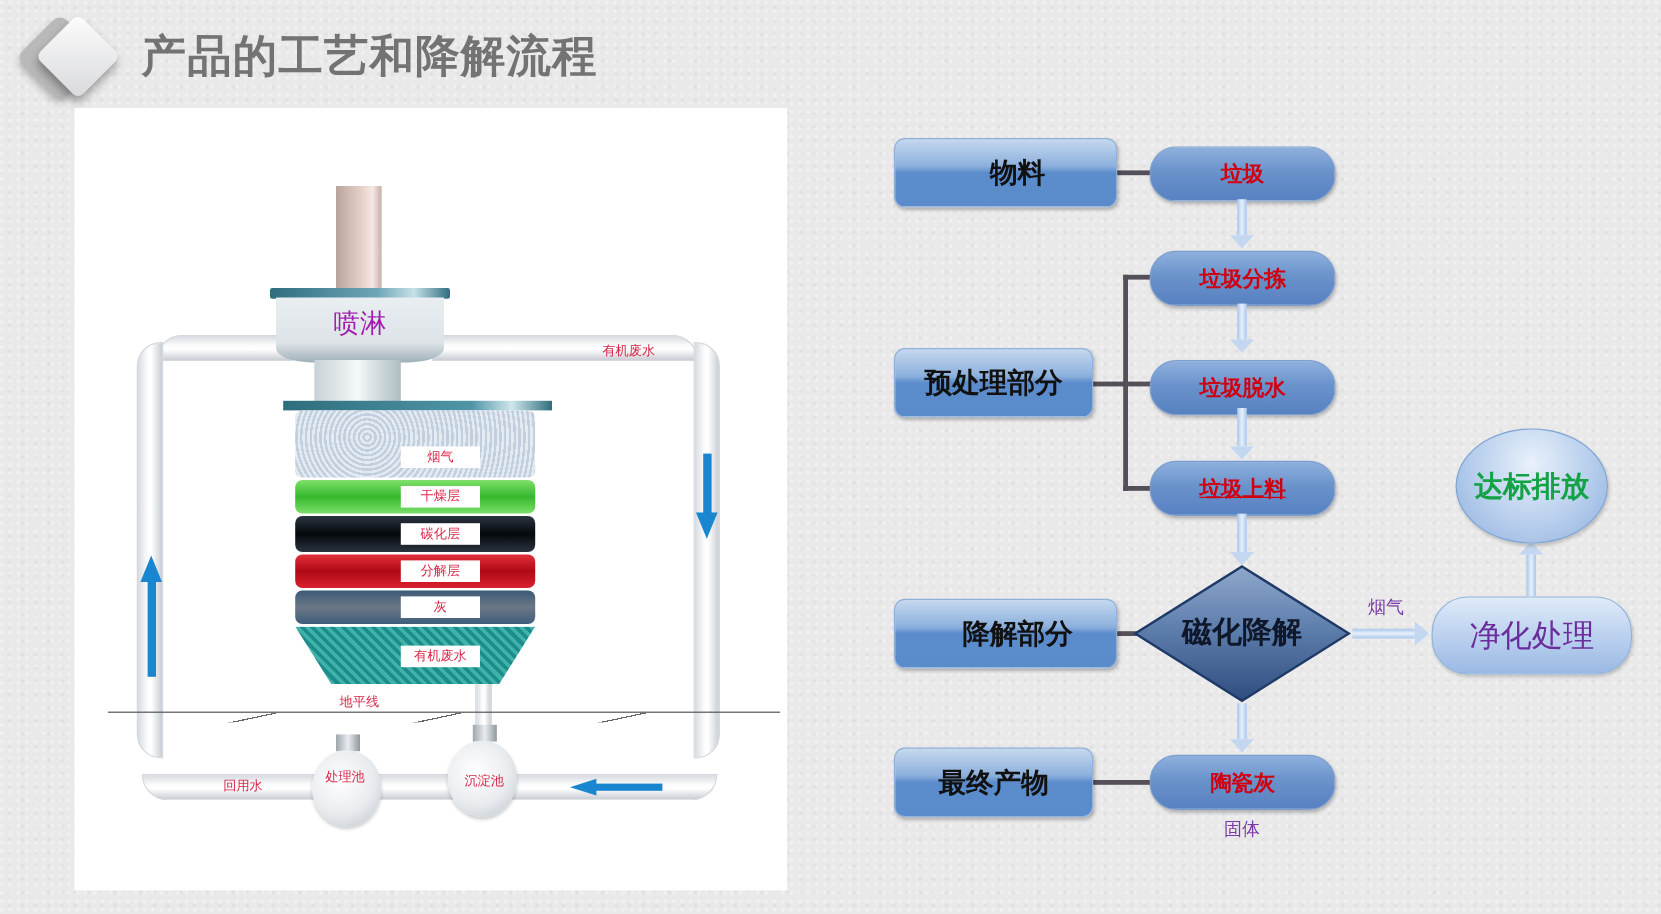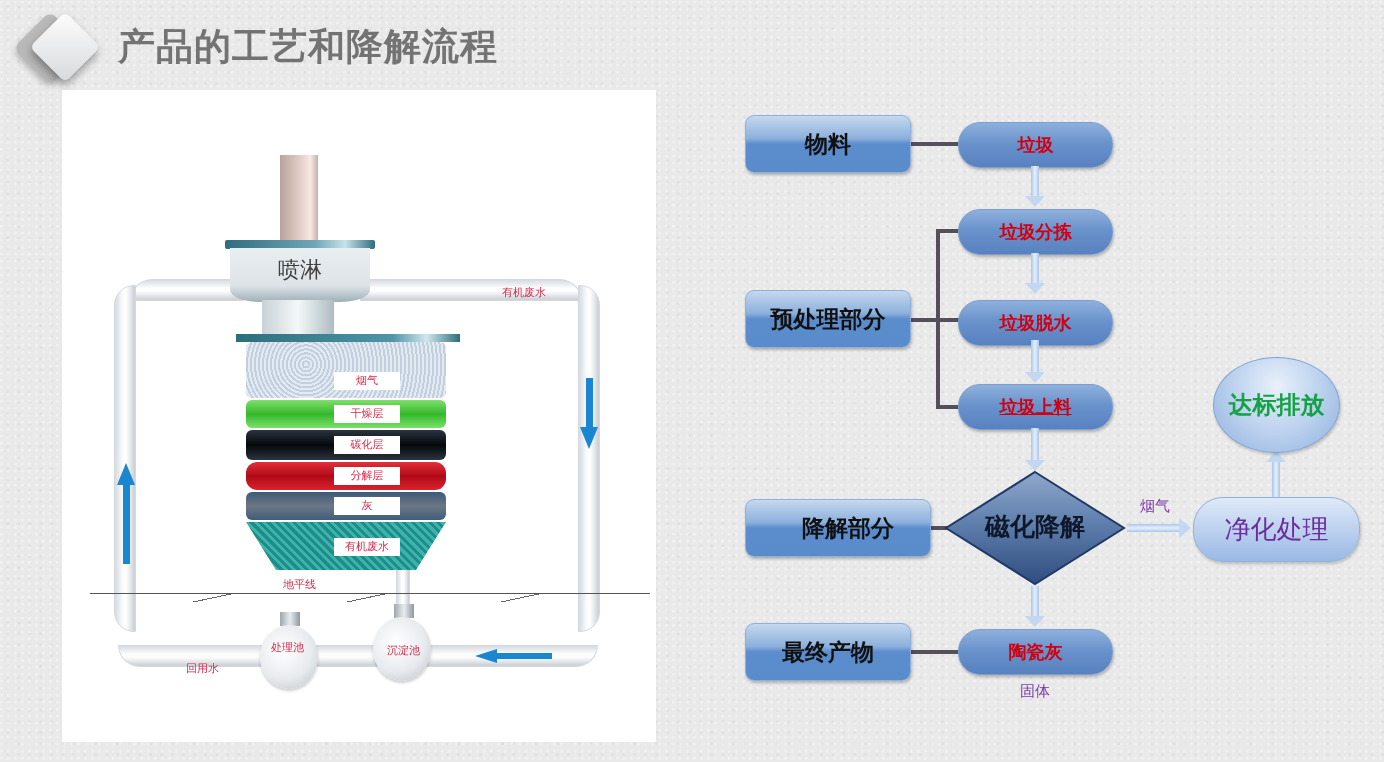--- a/index.html
+++ b/index.html
@@ -19,21 +19,21 @@
   .logo-front { left:40px; top:22px; width:50px; height:50px; background:linear-gradient(135deg,#fdfdfd,#d8d9dc); transform:rotate(45deg); border-radius:6px; box-shadow:3px 4px 8px rgba(0,0,0,.35); }
   .title { left:118px; top:22px; font-size:37px; font-weight:bold; color:#737373; letter-spacing:1px; }
 
   
   .panel { left:62px; top:90px; width:594px; height:652px; background:#ffffff; }
   .pipe { background:linear-gradient(90deg,#d7dbe0,#fbfcfd 40%,#ffffff 55%,#c9ced4); border:1px solid #d5d9de; }
   .pipe-h { background:linear-gradient(180deg,#d7dbe0,#fbfcfd 40%,#ffffff 55%,#c9ced4); border:1px solid #d5d9de; }
   .chimney { left:280px; top:155px; width:38px; height:86px; background:linear-gradient(90deg,#b9a39d,#e4cfc9 55%,#f6e8e3 80%,#c5b0ab); }
   .spray-top { left:225px; top:240px; width:150px; height:9px; background:linear-gradient(90deg,#2f6d7f,#6fa6b7 60%,#c7e1e8 80%,#2f6d7f); border-radius:2px; }
   .spray { left:230px; top:248px; width:140px; height:54px; background:linear-gradient(180deg,#e9eef1,#dde3e7 70%,#9fb0b8); border-radius:0 0 30px 30px / 0 0 12px 12px; }
-  .spray-label { left:230px; top:255px; width:140px; text-align:center; font-size:22px; color:#404040; }
+  .spray-label { left:230px; top:255px; width:140px; text-align:center; font-size:22px; color:#a21caf; }
   .neck { left:262px; top:300px; width:72px; height:36px; background:linear-gradient(90deg,#c8d2d6,#f4f8f9 50%,#aebcc1); }
   .lid { left:236px; top:334px; width:224px; height:8px; background:linear-gradient(90deg,#2d6e7c,#4f95a6 70%,#cfe7ec 85%,#2d6e7c); }
   .layer { left:246px; width:200px; border-radius:6px; }
   .lbl { position:absolute; left:88px; width:66px; height:18px; margin-left:0; background:#fff; color:#d9284a; font-size:11px; text-align:center; line-height:18px; font-family:"DejaVu Serif", serif; }
   .hopper { left:246px; top:522px; width:200px; height:48px; background:repeating-linear-gradient(45deg,#1c8d8a 0 3px,#3fb3a9 3px 6px); clip-path:polygon(0 0,100% 0,85% 100%,15% 100%); }
   .ground { left:90px; top:593px; width:560px; height:1px; background:#555; }
   .ground-hatch { left:98px; top:594px; width:540px; height:8px;
     background:repeating-linear-gradient(-12deg, transparent 0 28px, #666 28px 29px, transparent 29px 32px); }
   .red-lbl { color:#d9284a; font-size:11px; font-family:"DejaVu Serif", serif; }
   .tank { width:58px; height:64px; border-radius:50%; background:radial-gradient(circle at 40% 40%,#ffffff,#e8ebee 55%,#b9c0c6); box-shadow:0 2px 3px rgba(0,0,0,.2); }
@@ -93,32 +93,32 @@
 
 <div class="abs layer" style="top:342px;height:56px;background:repeating-radial-gradient(circle at 30% 40%,#e4eaf1 0 2px,#c2cfdf 2px 4px);">
   <div class="lbl" style="top:30px;">烟气</div>
 </div>
 <div class="abs layer" style="top:400px;height:28px;background:linear-gradient(180deg,#7fe06b,#35b82c 50%,#7ae06a);">
   <div class="lbl" style="top:5px;">干燥层</div>
 </div>
 <div class="abs layer" style="top:430px;height:30px;background:linear-gradient(180deg,#2a3440,#05080b 50%,#2a3440);">
   <div class="lbl" style="top:6px;">碳化层</div>
 </div>
-<div class="abs layer" style="top:462px;height:28px;background:linear-gradient(180deg,#e2303c,#b00a16 50%,#d8232f);border-radius:11px;">
+<div class="abs layer" style="top:462px;height:28px;background:linear-gradient(180deg,#e2303c,#b00a16 50%,#d8232f);">
   <div class="lbl" style="top:5px;">分解层</div>
 </div>
 <div class="abs layer" style="top:492px;height:28px;background:linear-gradient(180deg,#3c5a78,#6c7785 50%,#3f5d7b);">
   <div class="lbl" style="top:5px;">灰</div>
 </div>
 <div class="abs hopper"></div>
 <div class="abs lbl" style="left:334px;top:538px;">有机废水</div>
 
 <div class="abs red-lbl" style="left:502px;top:285px;">有机废水</div>
 <div class="abs red-lbl" style="left:247px;top:577px;margin-left:36px;">地平线</div>
-<div class="abs red-lbl" style="left:186px;top:661px;">回用水</div>
+<div class="abs red-lbl" style="left:186px;top:647px;">回用水</div>
 
 <div class="abs ground"></div>
 <div class="abs ground-hatch"></div>
 
 <div class="abs tank-neck" style="left:280px;top:612px;"></div>
 <div class="abs tank" style="left:260px;top:625px;"></div>
 <div class="abs red-lbl" style="left:271px;top:640px;">处理池</div>
 <div class="abs tank-neck" style="left:394px;top:604px;"></div>
 <div class="abs tank" style="left:373px;top:617px;"></div>
 <div class="abs red-lbl" style="left:387px;top:643px;">沉淀池</div>
@@ -131,21 +131,21 @@
 <div class="abs" style="left:496px;top:653px;width:56px;height:6px;background:#1a86cf;"></div>
 
 <div class="abs conn" style="left:909px;top:142px;width:50px;height:4px;"></div>
 <div class="abs conn" style="left:909px;top:318px;width:50px;height:4px;"></div>
 <div class="abs conn" style="left:936px;top:229px;width:4px;height:180px;"></div>
 <div class="abs conn" style="left:936px;top:229px;width:23px;height:4px;"></div>
 <div class="abs conn" style="left:936px;top:405px;width:23px;height:4px;"></div>
 <div class="abs conn" style="left:909px;top:526px;width:40px;height:4px;"></div>
 <div class="abs conn" style="left:909px;top:650px;width:50px;height:4px;"></div>
 
-<div class="abs cat-box" style="top:115px;">物料</div>
+<div class="abs cat-box" style="top:115px;padding-left:20px;">物料</div>
 <div class="abs cat-box" style="top:290px;">预处理部分</div>
 <div class="abs cat-box" style="top:499px;padding-left:20px;">降解部分</div>
 <div class="abs cat-box" style="top:623px;">最终产物</div>
 
 <div class="abs pill" style="top:122px;">垃圾</div>
 <div class="abs pill" style="top:209px;">垃圾分拣</div>
 <div class="abs pill" style="top:300px;">垃圾脱水</div>
 <div class="abs pill" style="top:384px;text-decoration:underline;">垃圾上料</div>
 
 <div class="abs flow-arrow-v" style="left:1031px;top:166px;height:30px;"></div>

